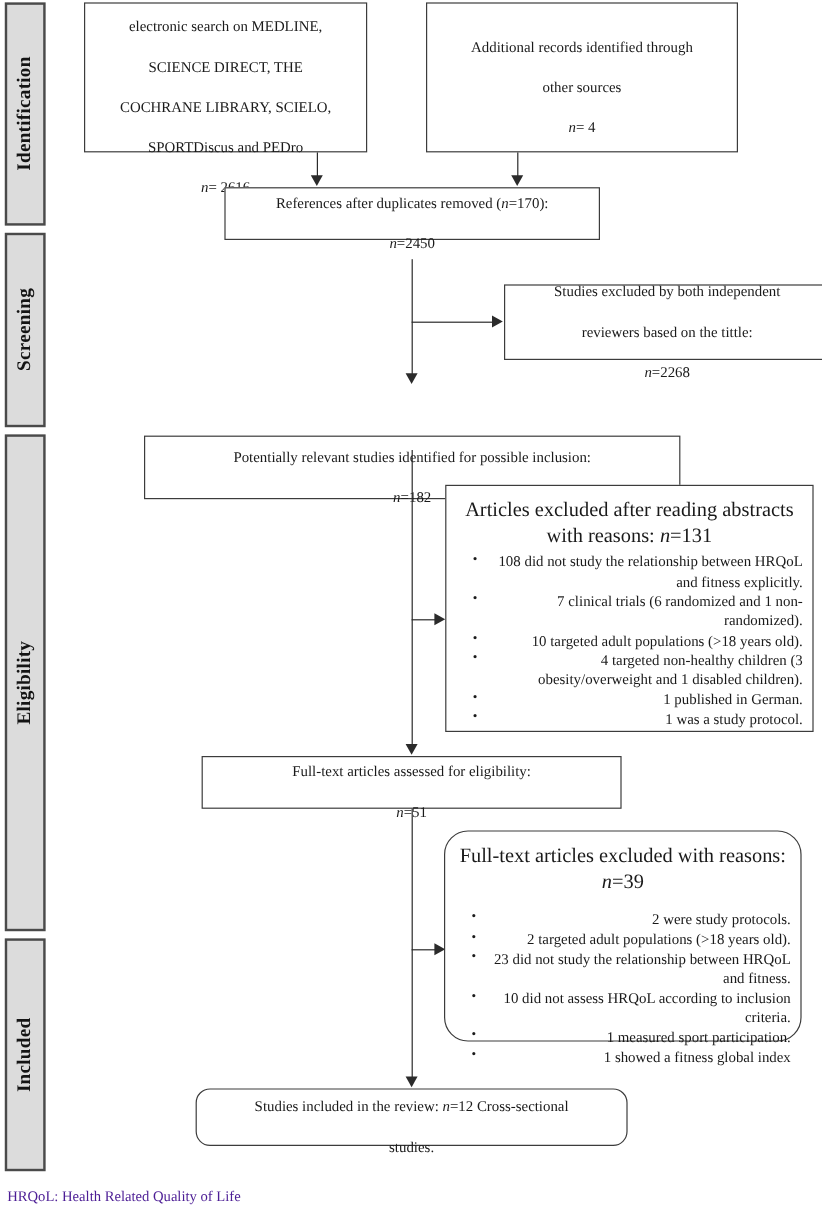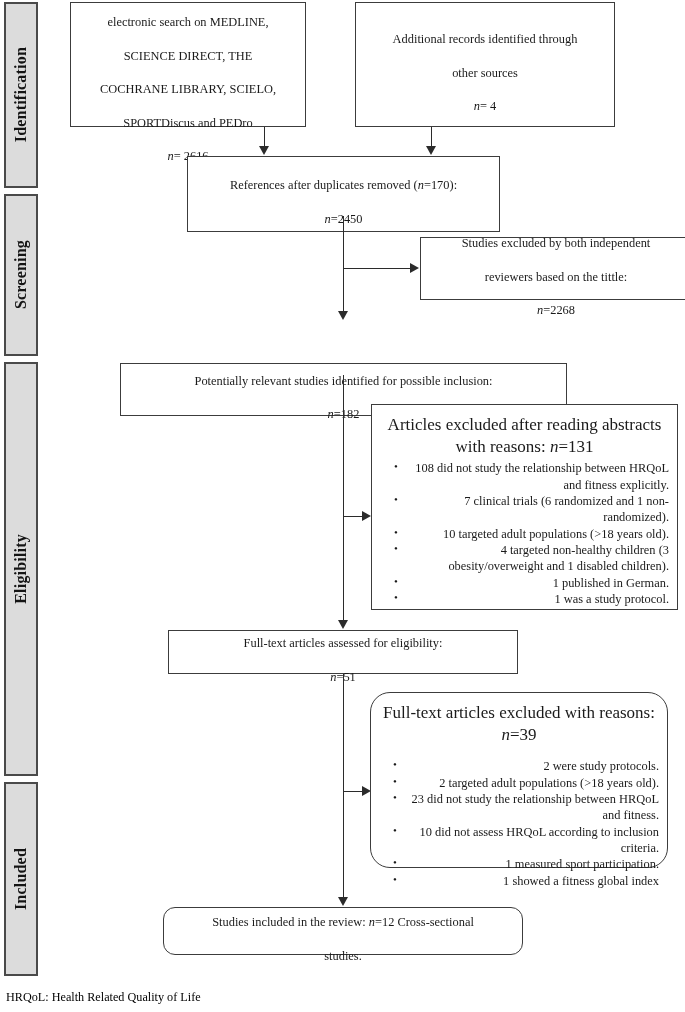--- a/index.html
+++ b/index.html
@@ -123,21 +123,21 @@
     border-top: 5.5px solid transparent;
     border-bottom: 5.5px solid transparent;
     border-left: 9px solid #2b2b2b;
   }
 
   
   .footnote {
     position: absolute;
     left: 6px;
     font-size: 12.2px;
-    color: #000000;
+    color: #4c1d95;
   }
 </style>
 </head>
 <body>
 
 <div id="canvas">
 
   <div class="stage-bar" style="top:2px; height:186px;">
     <span class="stage-label">Identification</span>
   </div>
@@ -172,21 +172,21 @@
       <span class="ital">n</span><span>= 4</span>
     </span>
   </div>
 
   <div class="vline" style="left:264px; top:127px; height:20px;"></div>
   <div class="arrow-down" style="left:259px; top:146px;"></div>
 
   <div class="vline" style="left:431px; top:127px; height:20px;"></div>
   <div class="arrow-down" style="left:426px; top:146px;"></div>
 
-  <div class="box center-v" style="left:187px; top:156px; width:313px; height:76px;">
+  <div class="box center-v" style="left:187px; top:156px; width:313px; height:44px;">
     <span class="box-text">
       <span>References after duplicates removed (</span><span class="ital">n</span><span>=170):</span><br>
       <span class="ital">n</span><span>=2450</span>
     </span>
   </div>
 
   <div class="vline" style="left:343px; top:216px; height:96px;"></div>
   <div class="arrow-down" style="left:338px; top:311px;"></div>
 
   <div class="hline" style="left:343px; top:268px; width:68px;"></div>

